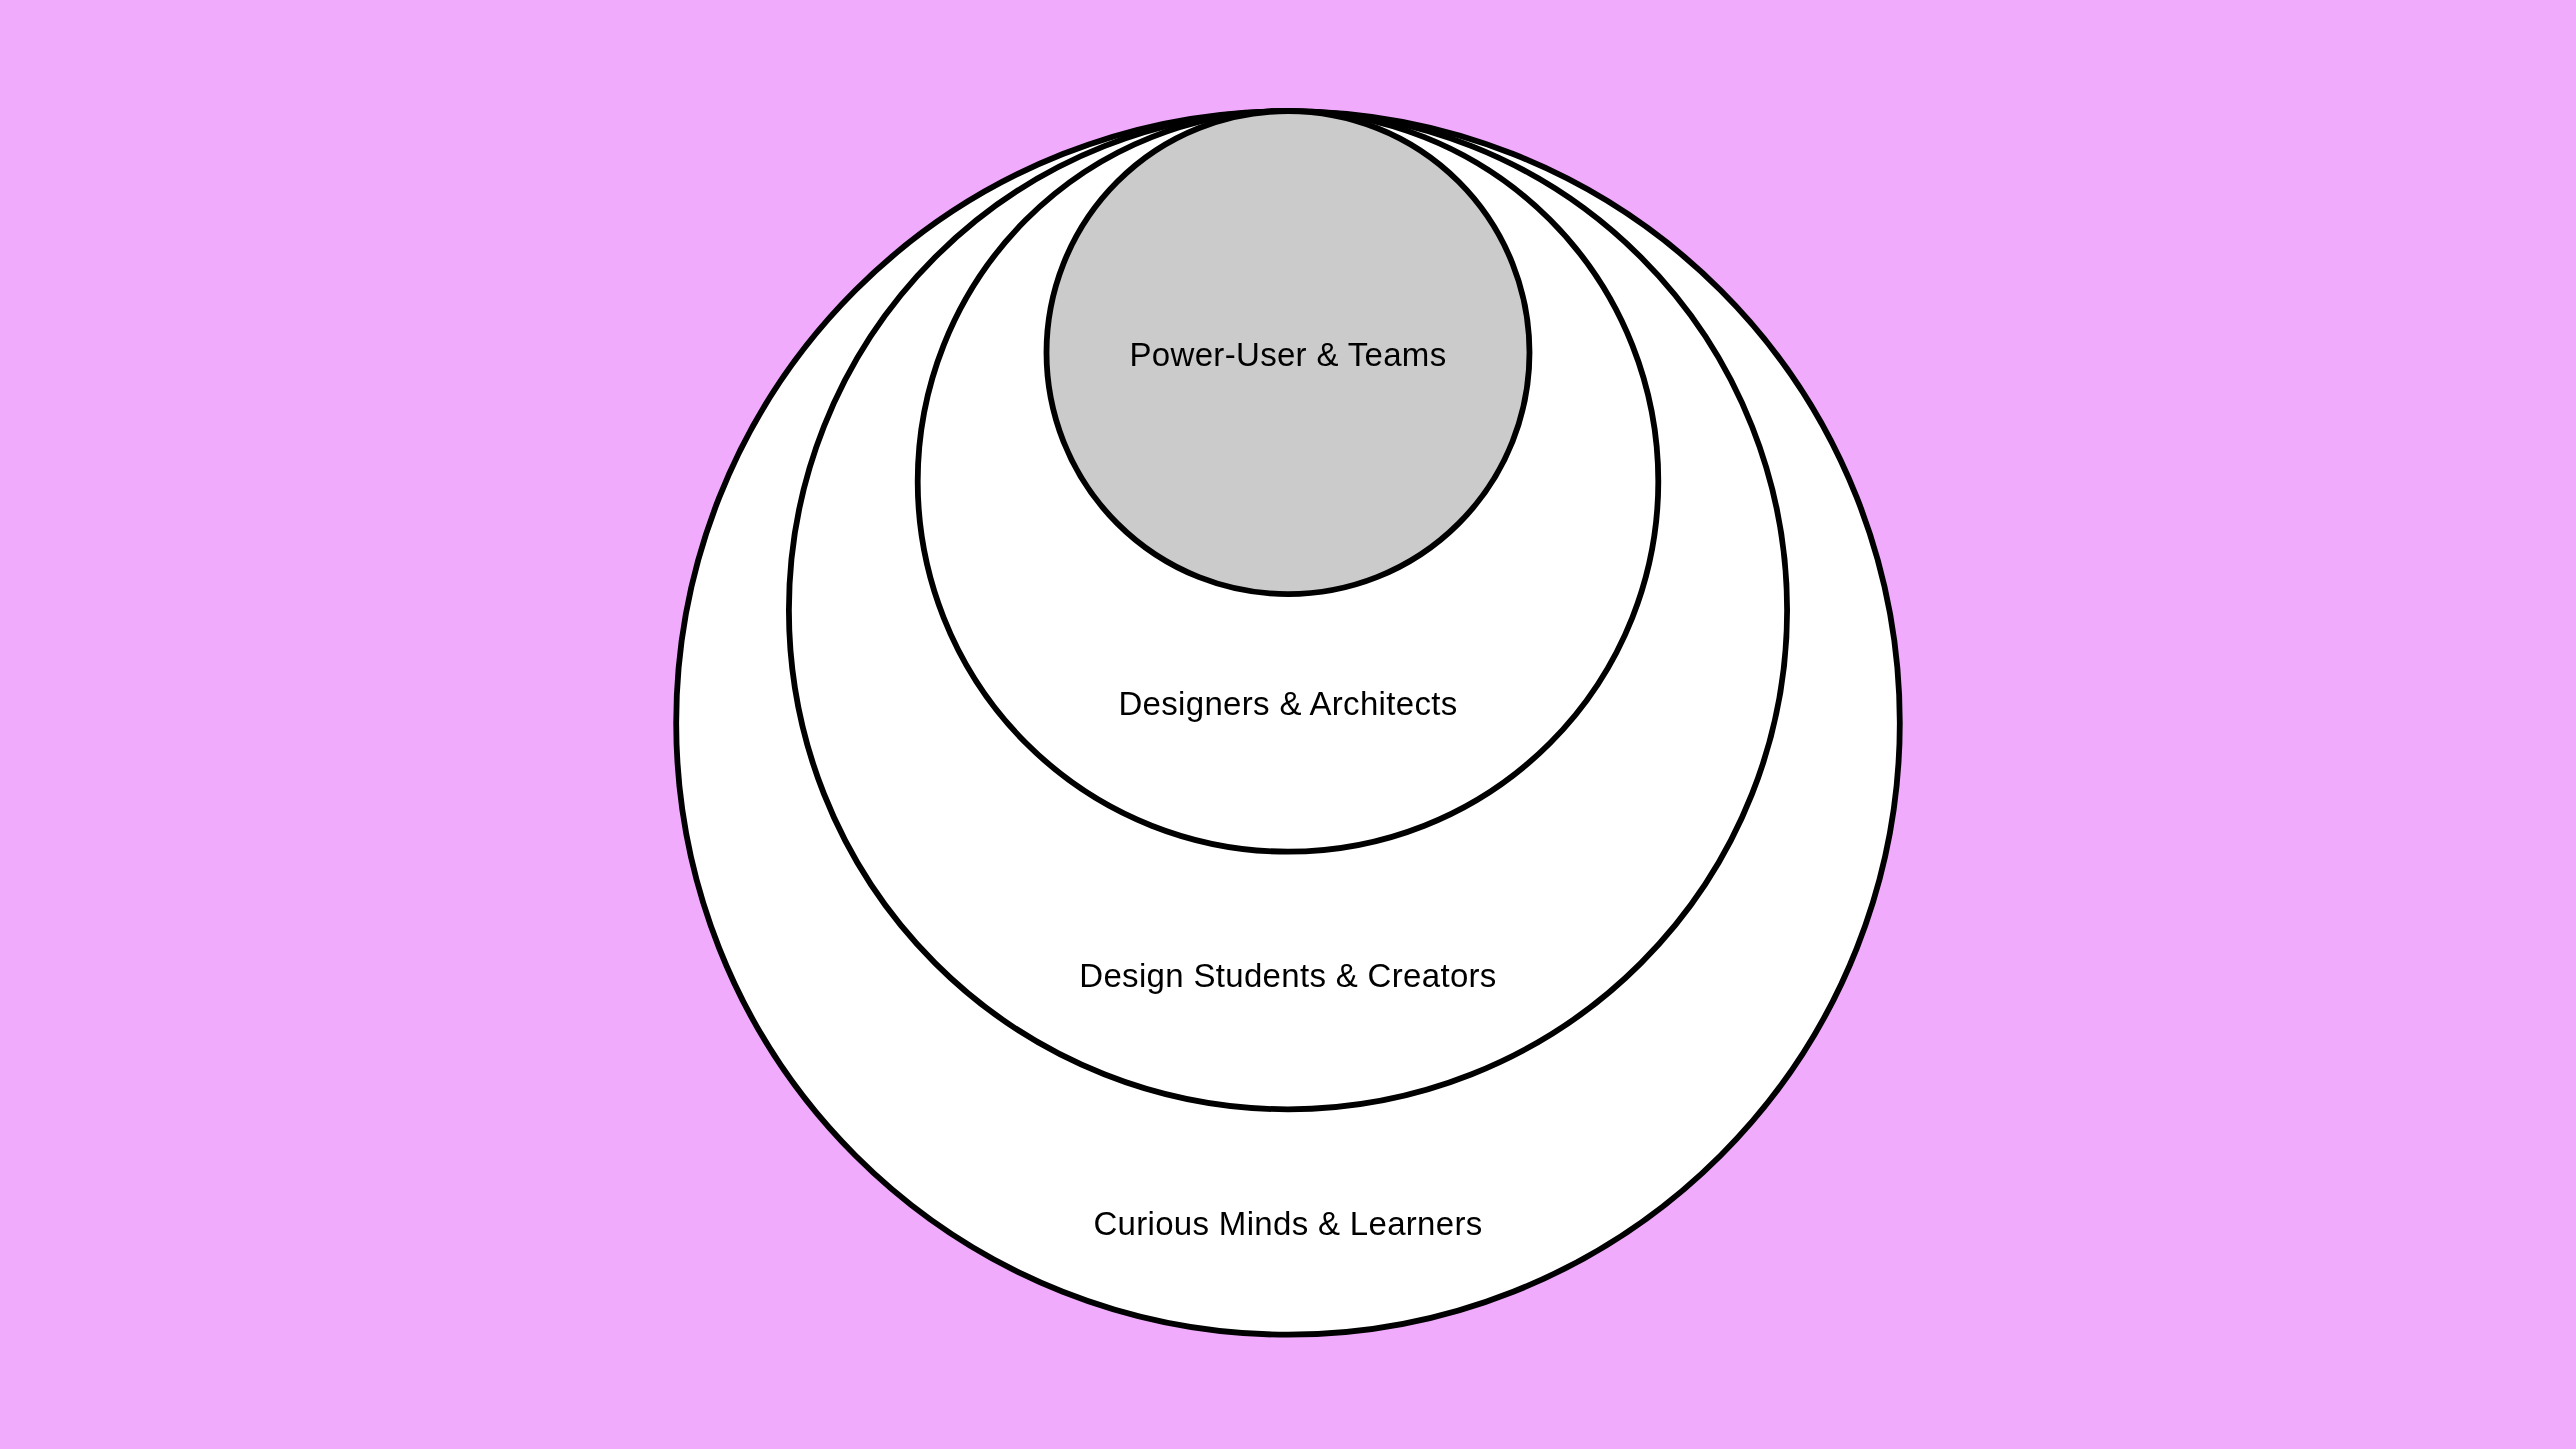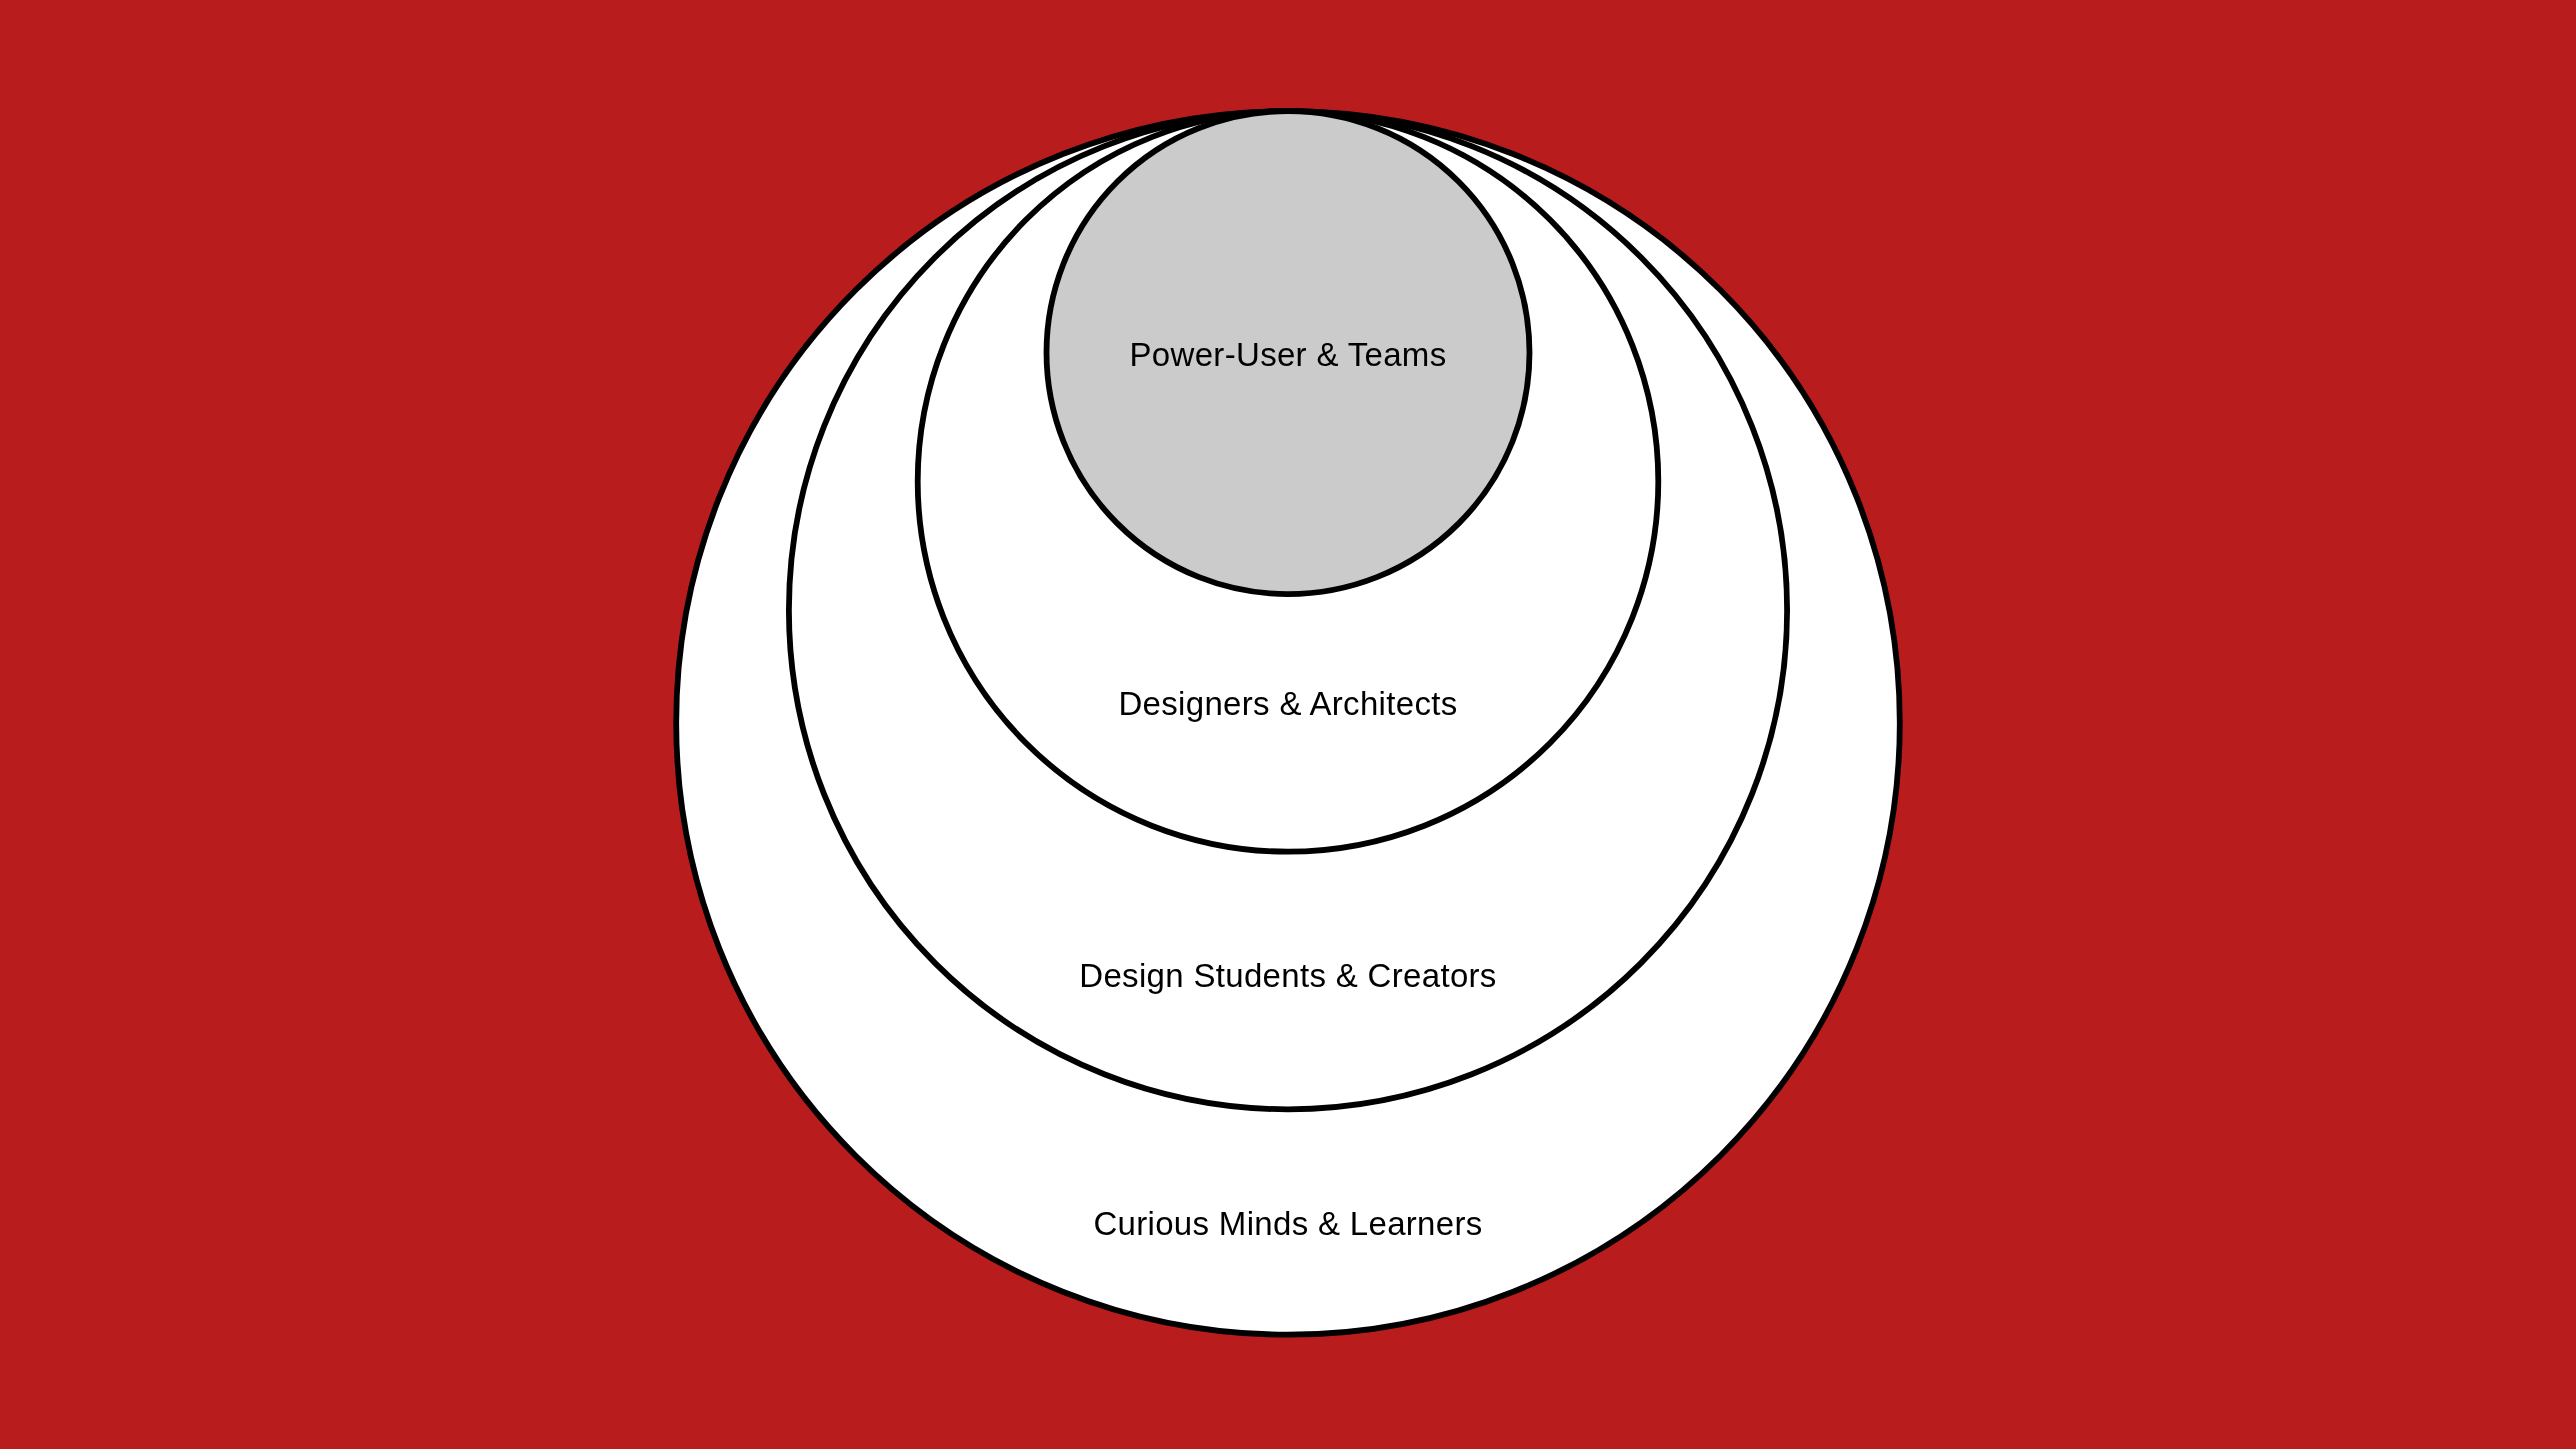--- a/index.html
+++ b/index.html
@@ -8,21 +8,21 @@
     width: 100%;
     height: 100%;
     background: #ffffff;
     overflow: hidden;
   }
   .stage {
     width: 100vw;
     height: 100vh;
     display: flex;
     align-items: center;
-    background: #b91c1c;
+    background: #f0abfc;
   }
   svg {
     width: 100%;
     height: 100%;
     display: block;
   }
   .level-circle {
     stroke: #000000;
     stroke-width: 3.6;
   }

